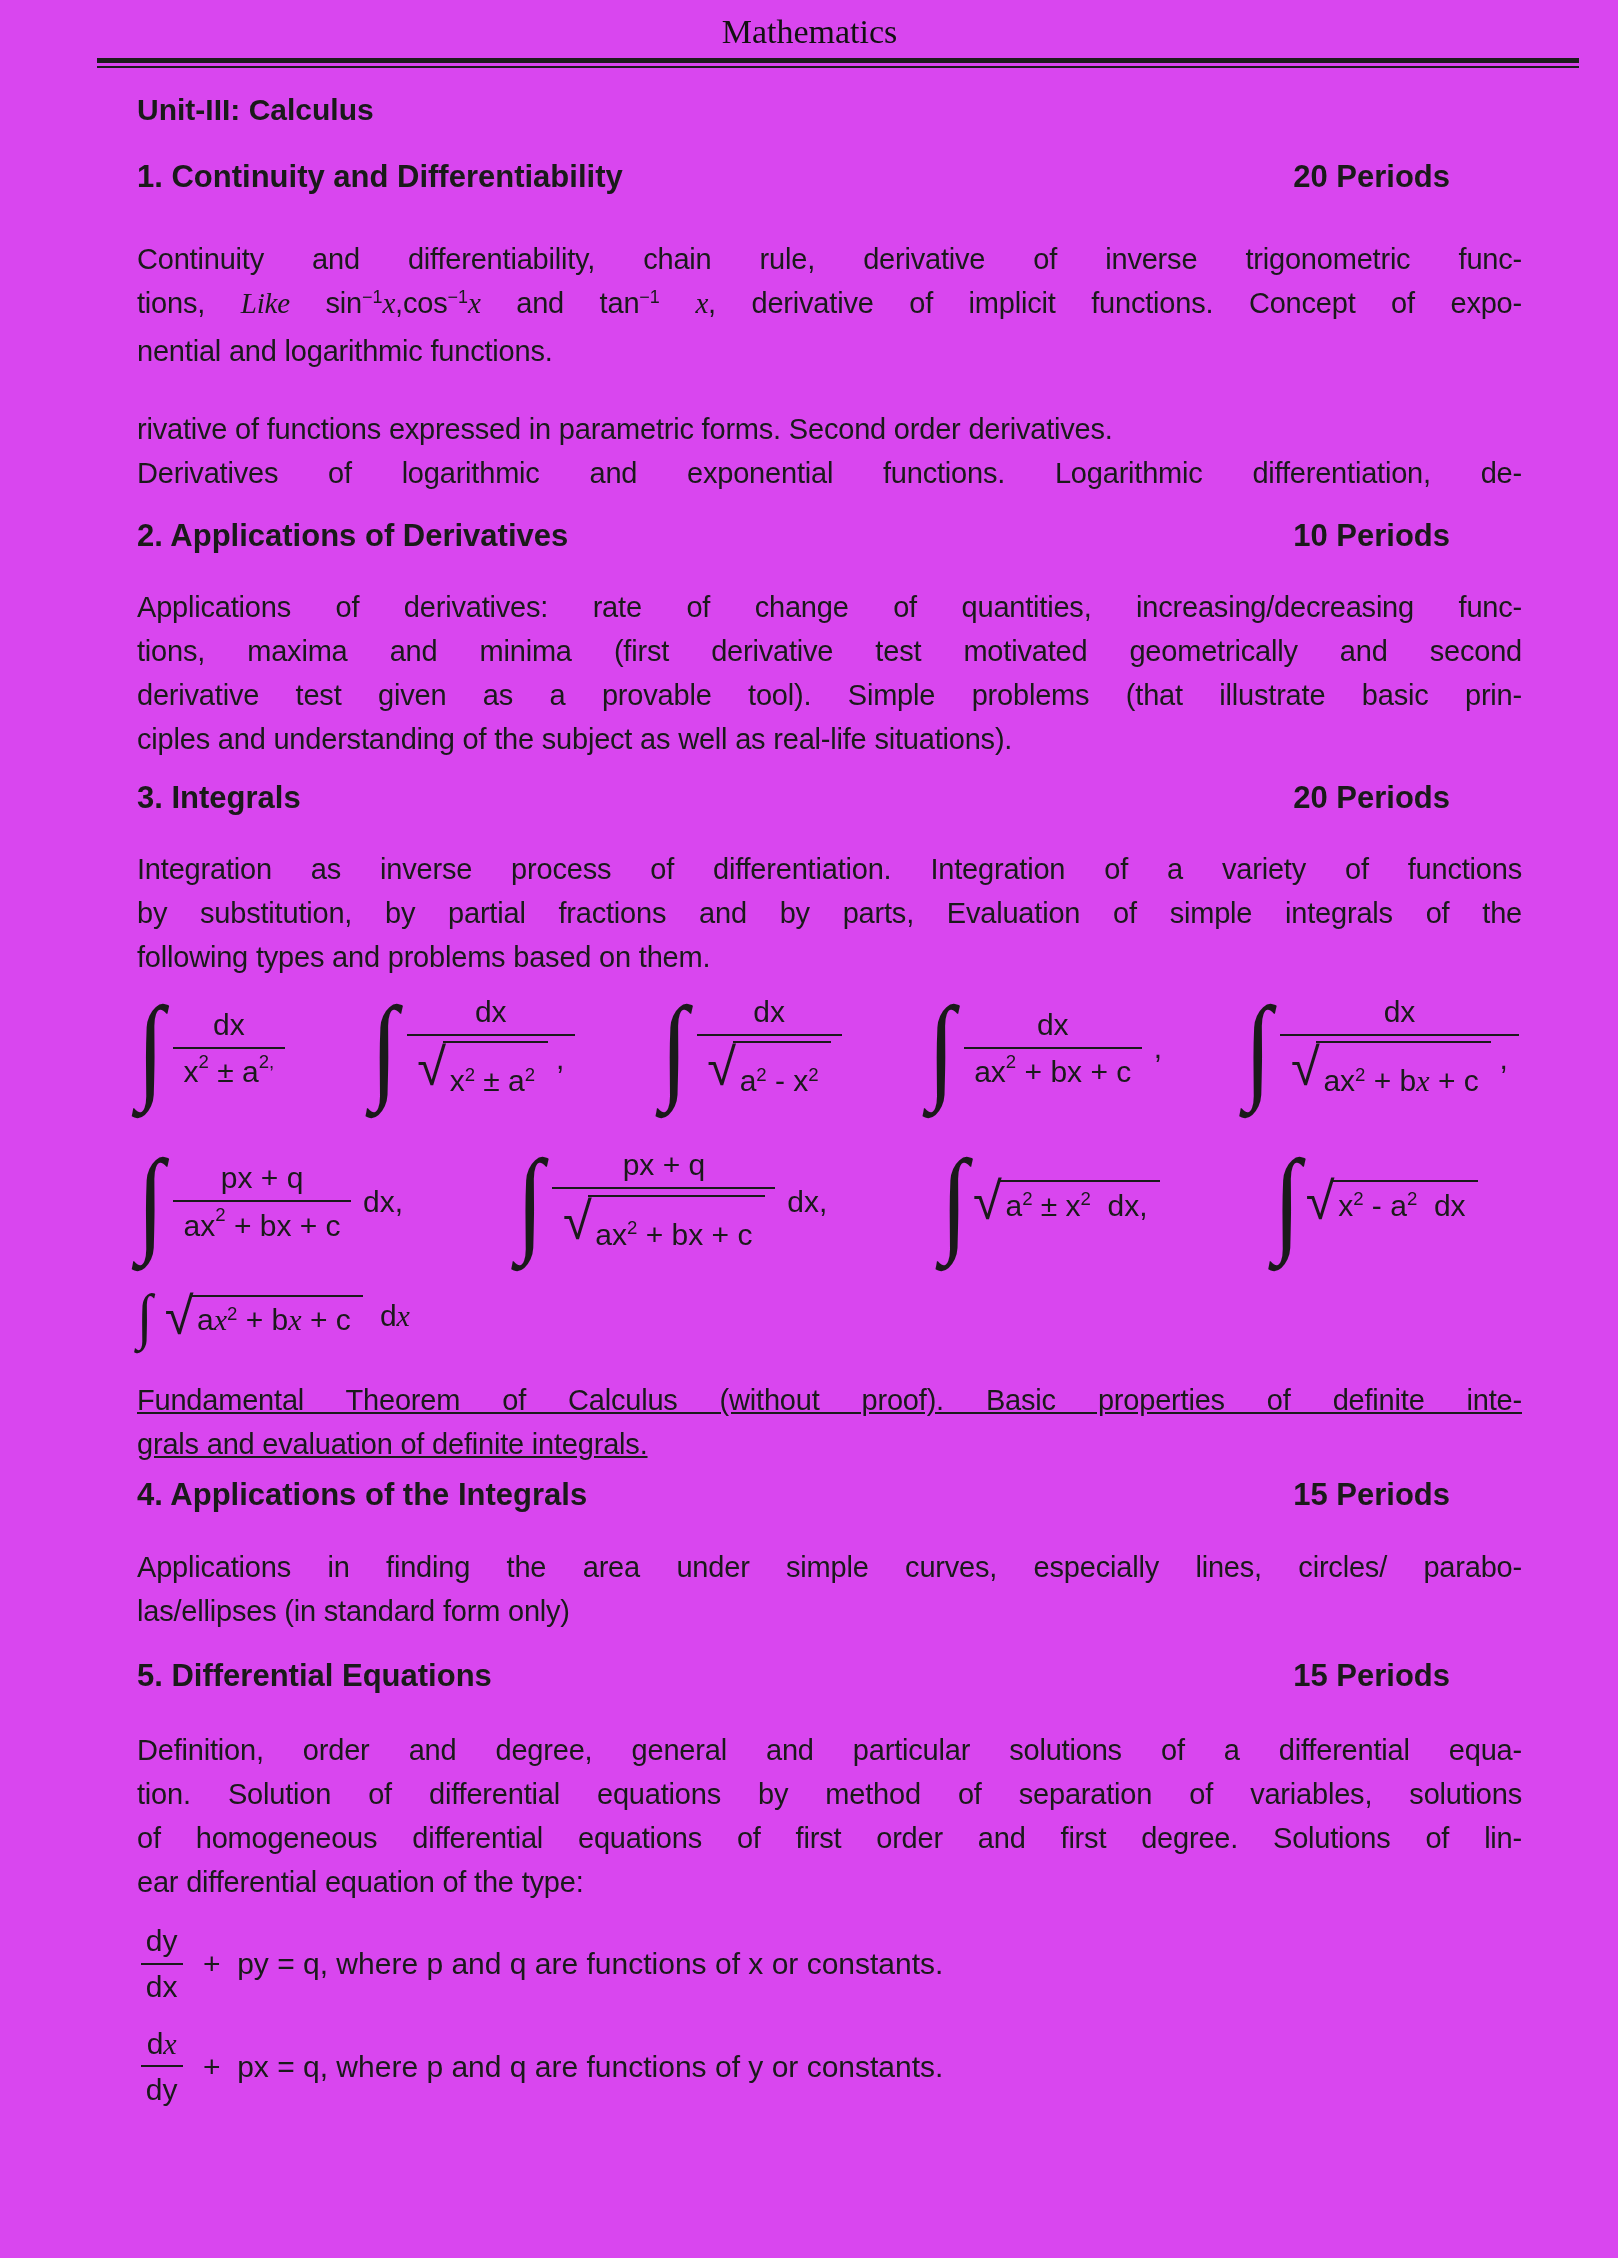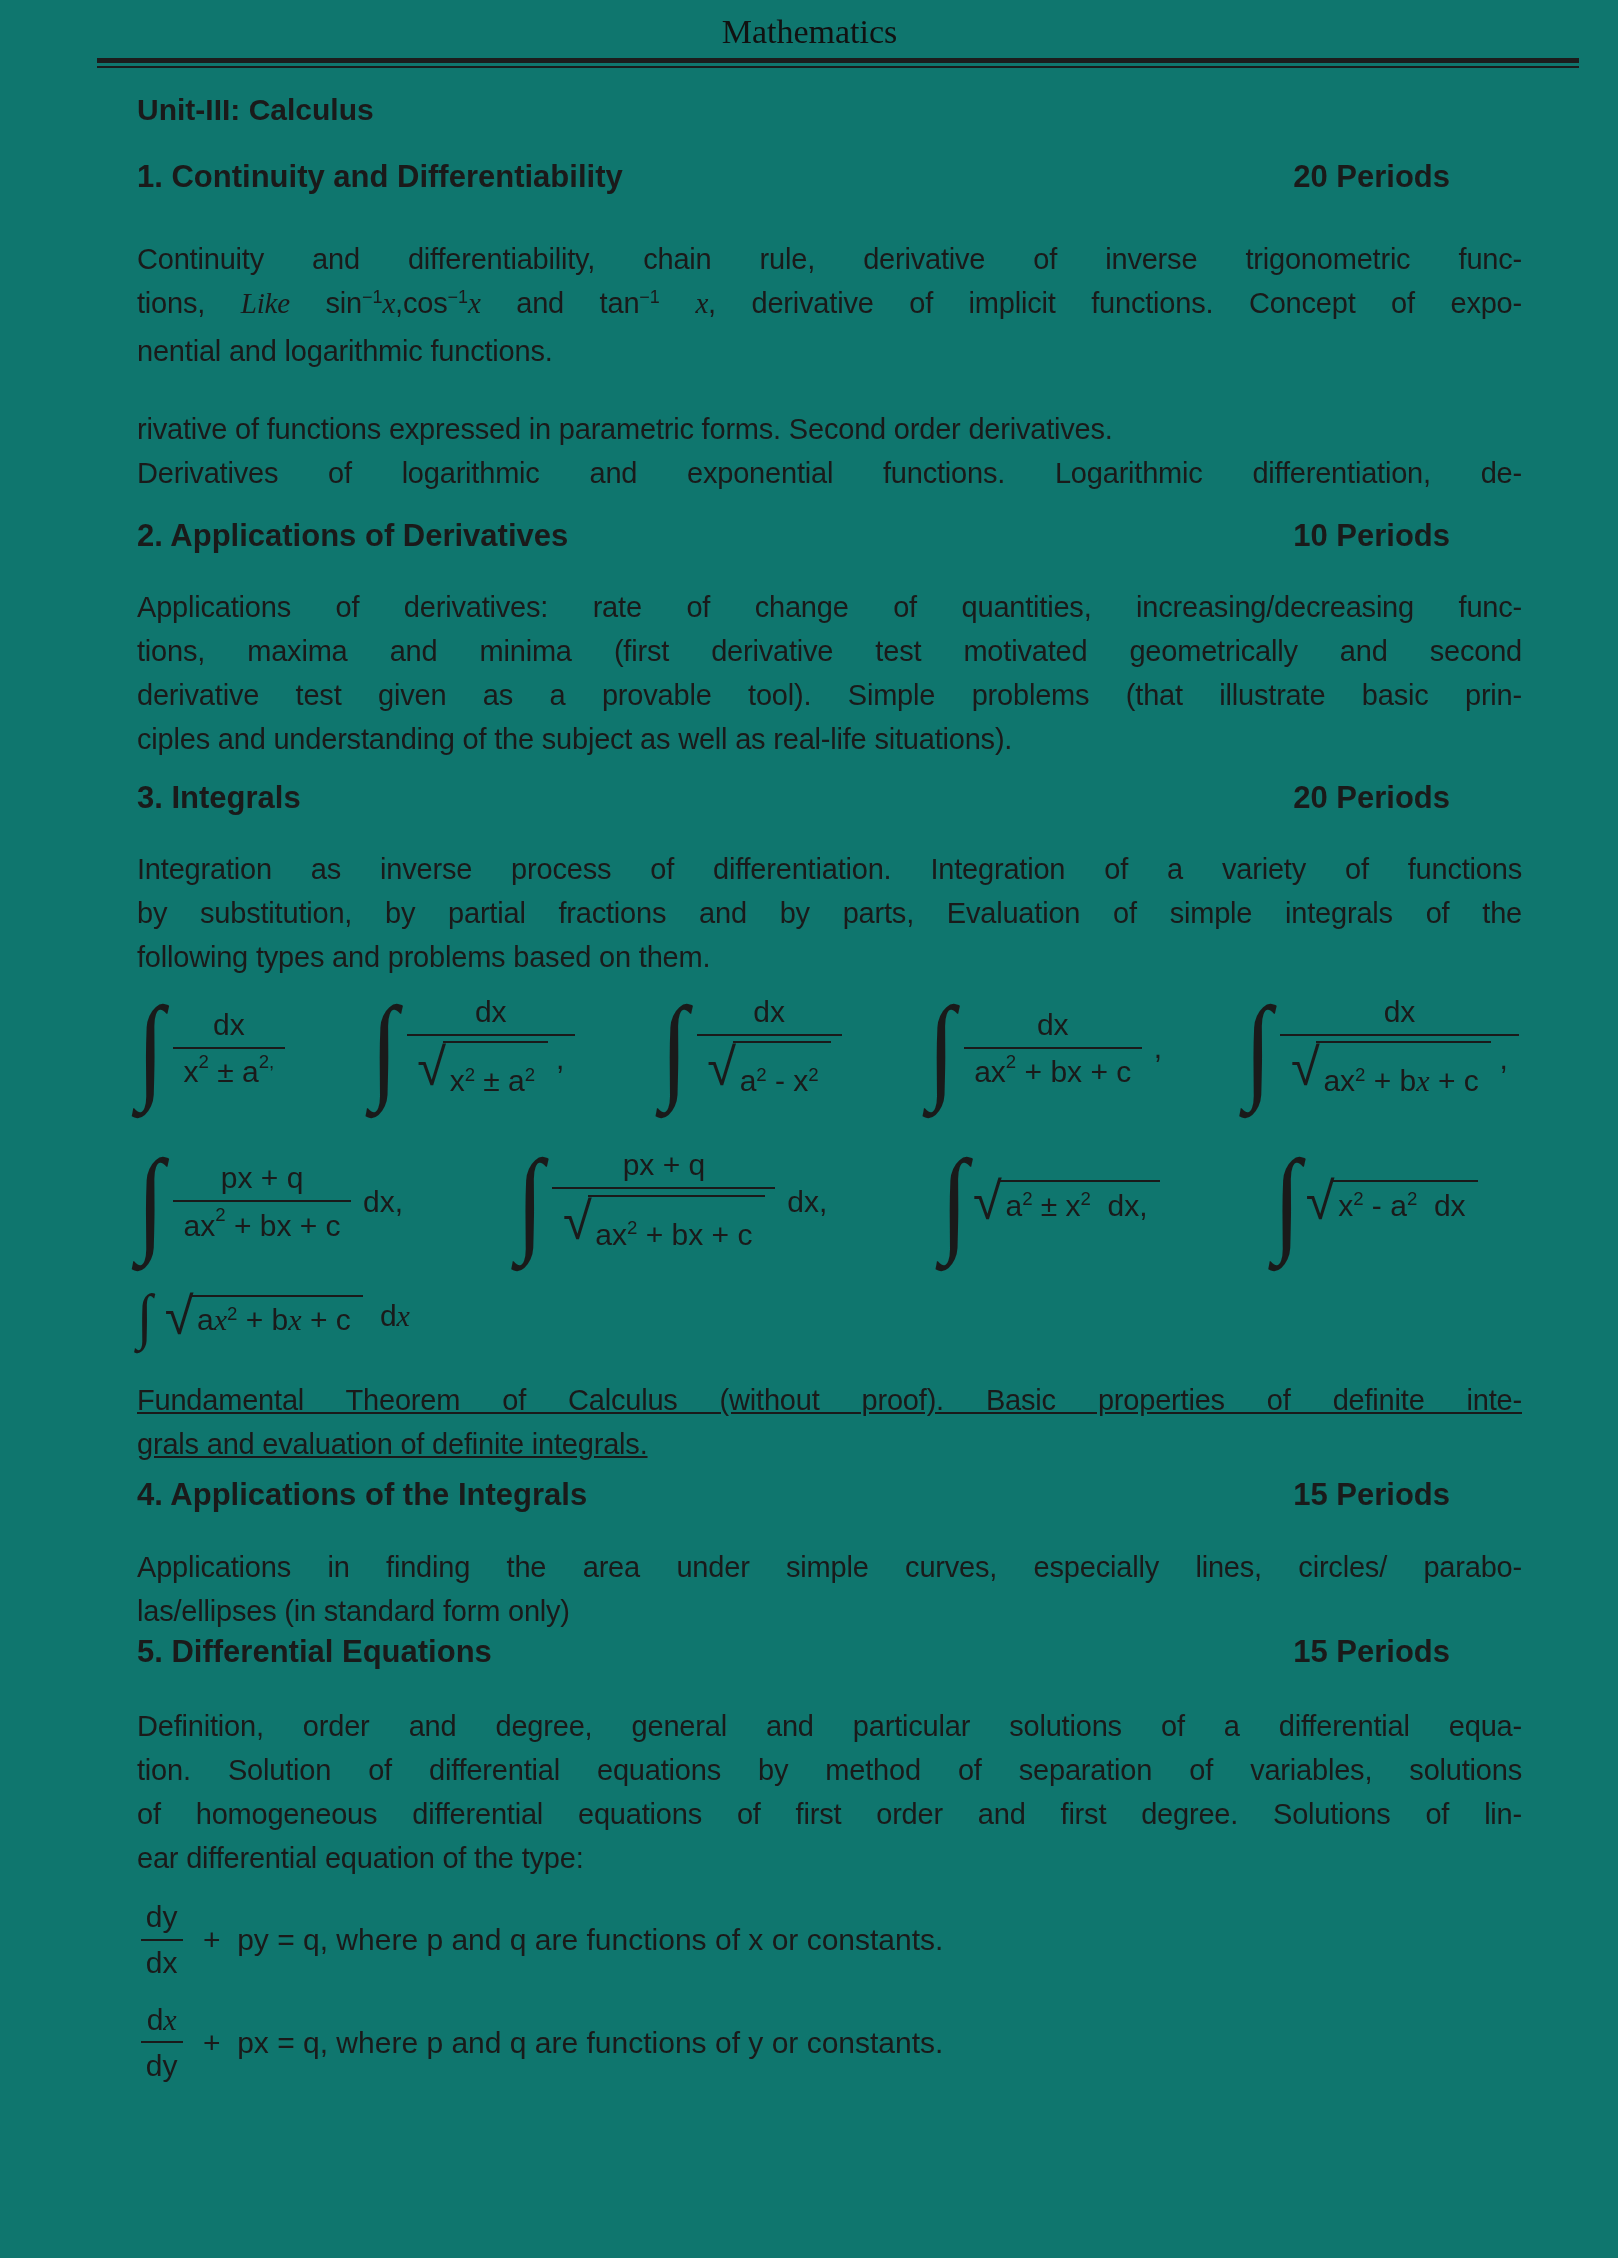--- a/index.html
+++ b/index.html
@@ -1,19 +1,19 @@
 <!DOCTYPE html>
 <html style="font-size:14px"><head>
 <meta charset="utf-8">
 <style>
   html,body{margin:0;padding:0;background:#e8e8e8;}
   .page{
     position:relative;
     width:1619px;height:2258px;
-    background:#0f766e;
+    background:#d946ef;
     font-family:"Liberation Sans",sans-serif;
     color:#1a1a1a;
     overflow:hidden;
   }
   .doc-title{
     margin-top:10.6px;
     text-align:center;
     font-family:"Liberation Serif",serif;
     font-size:34px;
     line-height:42px;
@@ -71,21 +71,21 @@
   .mt-s2{margin-top:22px;}
   .mt-p3{margin-top:31px;}
   .mt-s3{margin-top:18.5px;}
   .mt-p4{margin-top:31px;}
   .mt-r1{margin-top:1.8px;height:134px;}
   .mt-r2{margin-top:19.4px;height:134px;width:1341px;}
   .mt-r3{margin-top:10.6px;justify-content:flex-start;height:74px;}
   .mt-p5{margin-top:25px;text-decoration:underline;}
   .mt-s4{margin-top:10px;}
   .mt-p6{margin-top:32px;}
-  .mt-s5{}
+  .mt-s5{margin-top:24px;}
   .mt-p7{margin-top:34px;}
   .mt-e1{margin-top:14px;height:92px;}
   .mt-e2{margin-top:10.6px;height:92px;}
 </style>
 </head>
 <body>
 
 <div class="page">
 
   <div class="doc-title">Mathematics</div>

